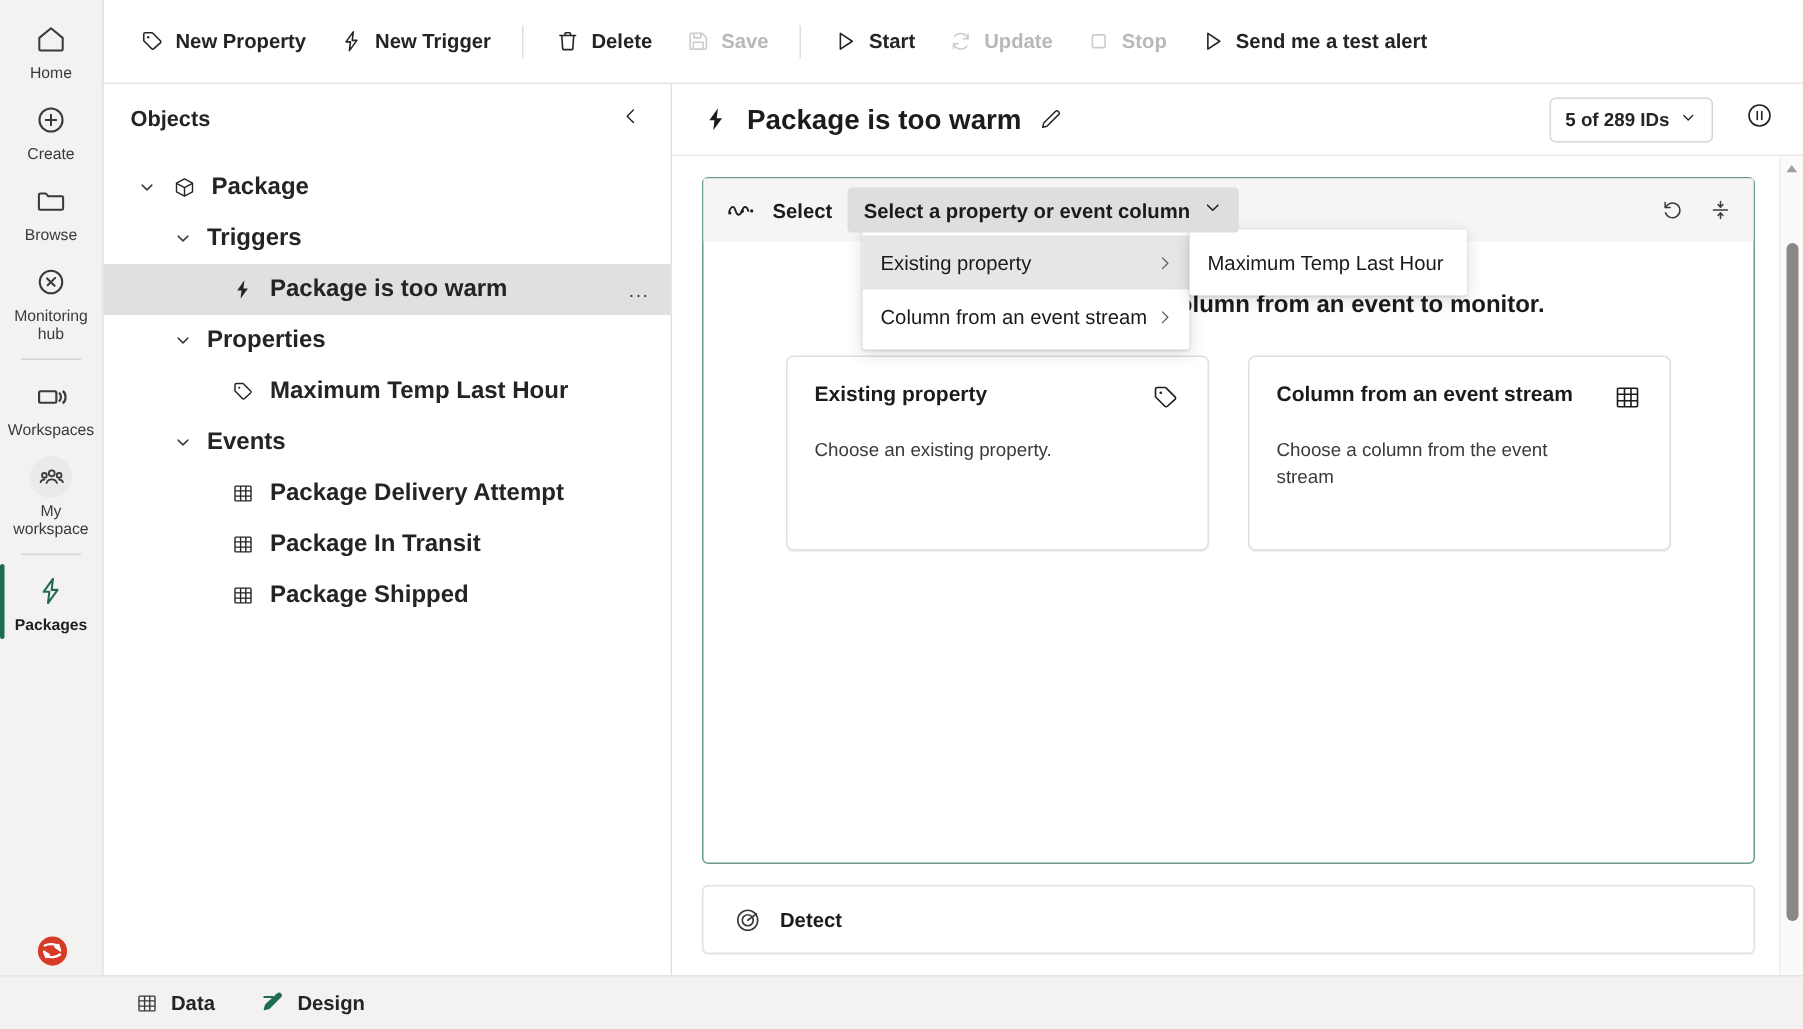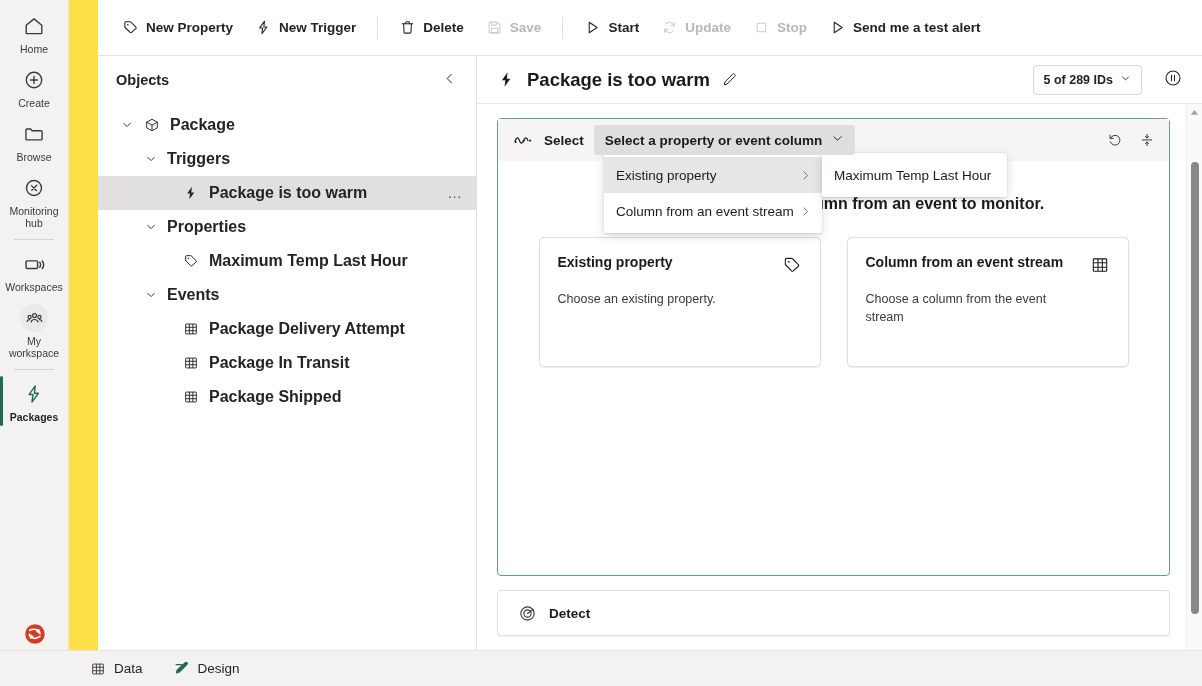--- a/index.html
+++ b/index.html
@@ -38,21 +38,21 @@
   .rail-item.active::before {
     content:""; position:absolute; left:0; top:2px; bottom:2px; width:3px;
     background:#1f6b53; border-radius:2px;
   }
   .rail-item.active .ico { color:#1f6b53; }
   .rail-sep { width: 40px; height: 1px; background: #d6d4d2; margin: 5px 0 4px 0; }
   .rail-item.circlebg .ico { background:#eceae9; border-radius:50%; }
   .rail-bottom { position:absolute; bottom:6px; left:0; width:69px; display:flex; flex-direction:column; align-items:center; }
 
   
-  .right-col { flex: 1 1 auto; display: flex; flex-direction: column; min-width:0; background:#fde047;padding-left:29px; }
+  .right-col { flex: 1 1 auto; display: flex; flex-direction: column; min-width:0; background:#0ea5e9; }
   .toolbar {
     height: 56px; flex: 0 0 56px;
     background: #ffffff;
     border-bottom: 1px solid #e8e6e4;
     display: flex; align-items: center;
     padding: 0 8px 0 14px; gap: 2px;
   }
   .tb-btn {
     display: inline-flex; align-items: center; gap: 7px;
     height: 32px; padding: 0 10px; border-radius: 4px;
@@ -203,21 +203,21 @@
     position:absolute; left: 4px; width: 8px; border-radius: 4px;
     background:#8a8886; top: 42px; height: 452px; cursor:pointer;
   }
 
   
   .statusbar {
     position:absolute; left:0; bottom:0; width:1202px; height: 36px;
     background:#f3f2f1; border-top:1px solid #e6e4e2;
     display:flex; align-items:center; padding-left: 84px; gap: 18px; z-index: 40;
   }
-  .sb-item { display:inline-flex; align-items:center; gap:8px; font-size:13.5px; color:#242424; cursor:pointer; padding: 4px 6px; border-radius:3px; }
+  .sb-item { display:inline-flex; align-items:center; gap:8px; font-size:13.5px; color:#242424; cursor:pointer; padding: 4px 6px; border-radius:3px;font-weight:bold; }
   .sb-item .sico { display:flex; align-items:center; color:#3b3a39; }
   .sb-item.design .sico { color:#1f6b53; }
 </style>
 </head>
 <body>
 
 <div id="app">
 
   <div class="rail">
 

